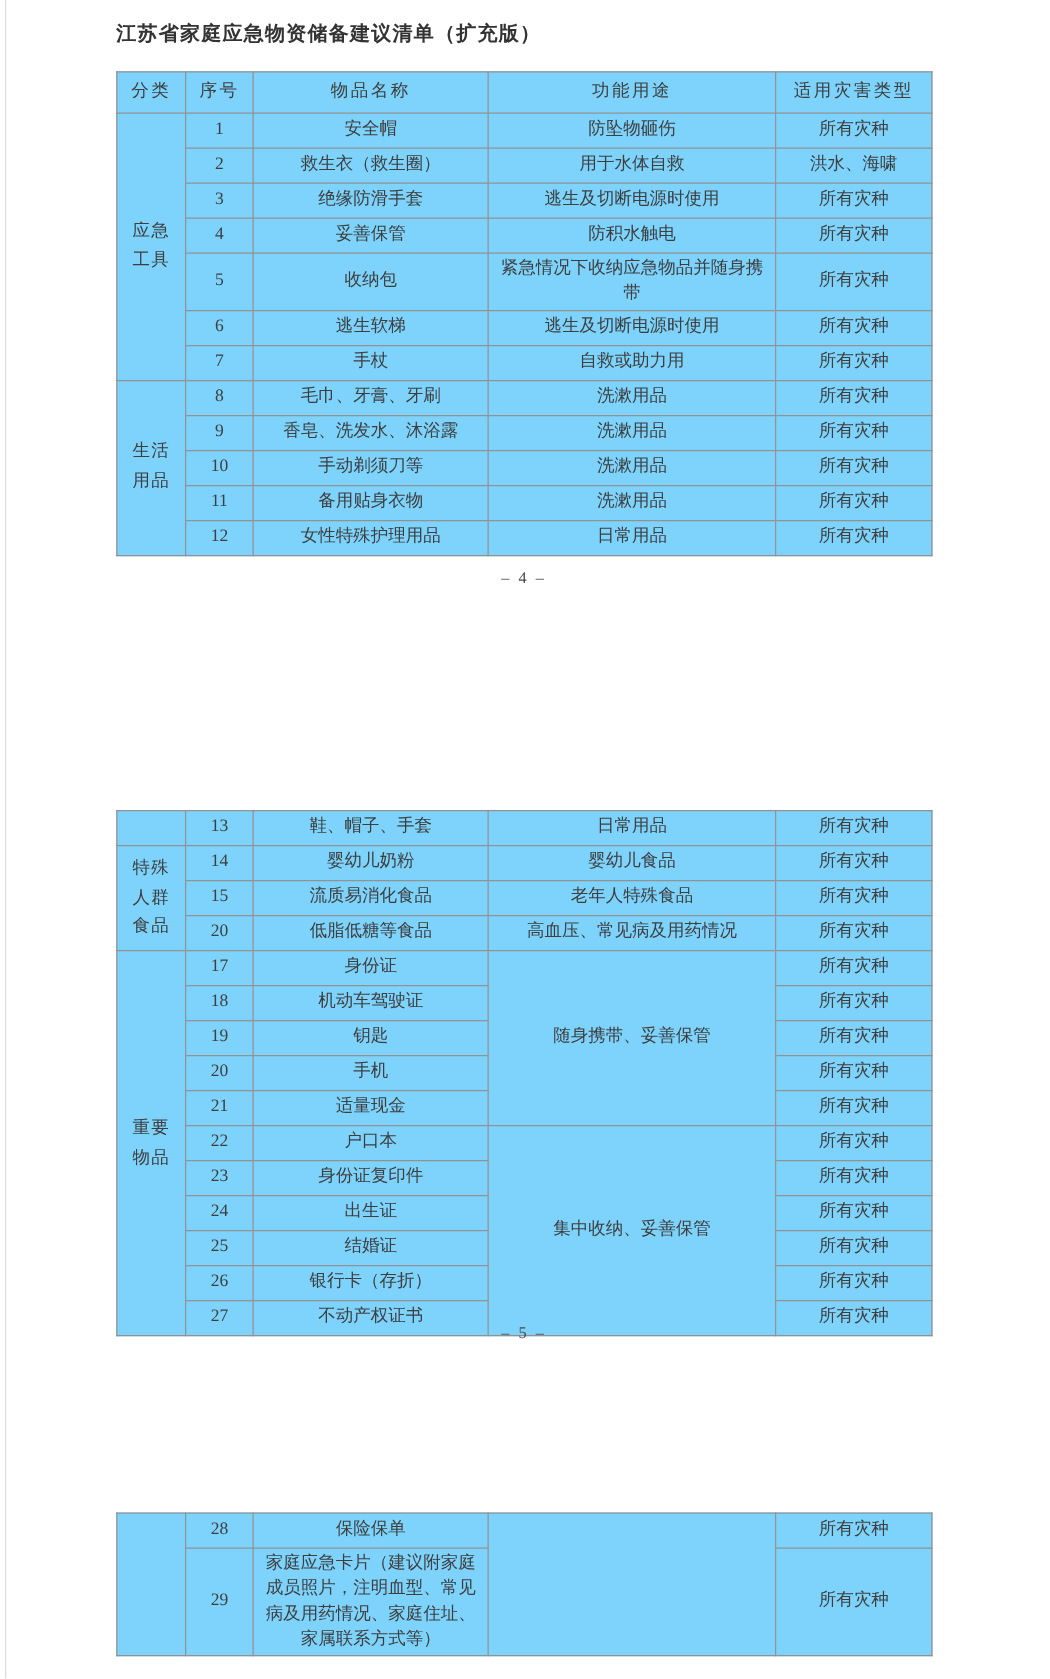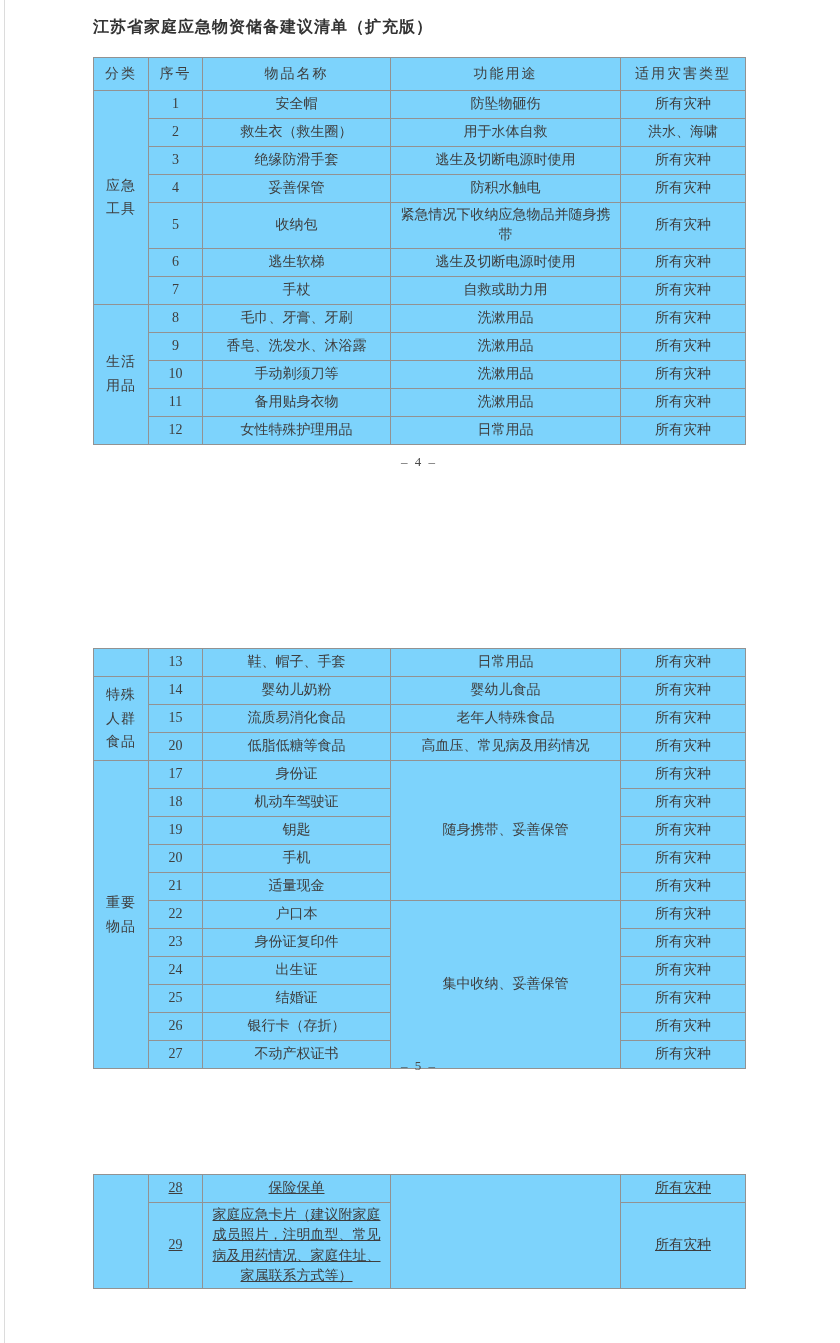--- a/index.html
+++ b/index.html
@@ -35,21 +35,21 @@
   table.doc-table {
     position: absolute;
     left: 93px;
     border-collapse: collapse;
     table-layout: fixed;
     width: 652px;
     background: #7dd3fc;
   }
   #table-p4 { top: 57px; }
   #table-p5 { top: 608px; margin-top: 40px; }
-  #table-p6 { top: 1174px; text-decoration: underline; }
+  #table-p6 { top: 1210px; }
   .doc-table td, .doc-table th {
     border: 1px solid #929292;
     text-align: center;
     vertical-align: middle;
     font-size: 14px;
     font-weight: normal;
     line-height: 1.45;
     padding: 2px 6px;
     color: #3e3e3e;
     word-break: break-all;

